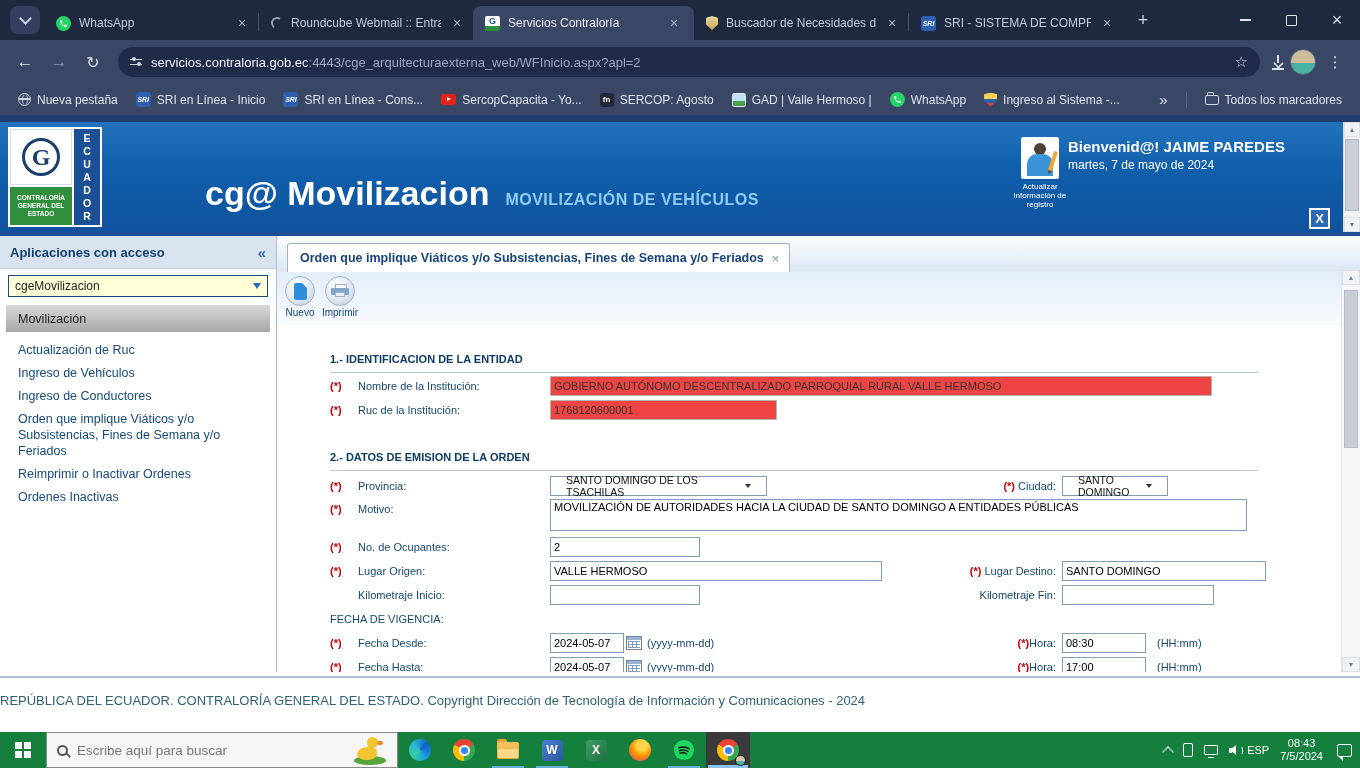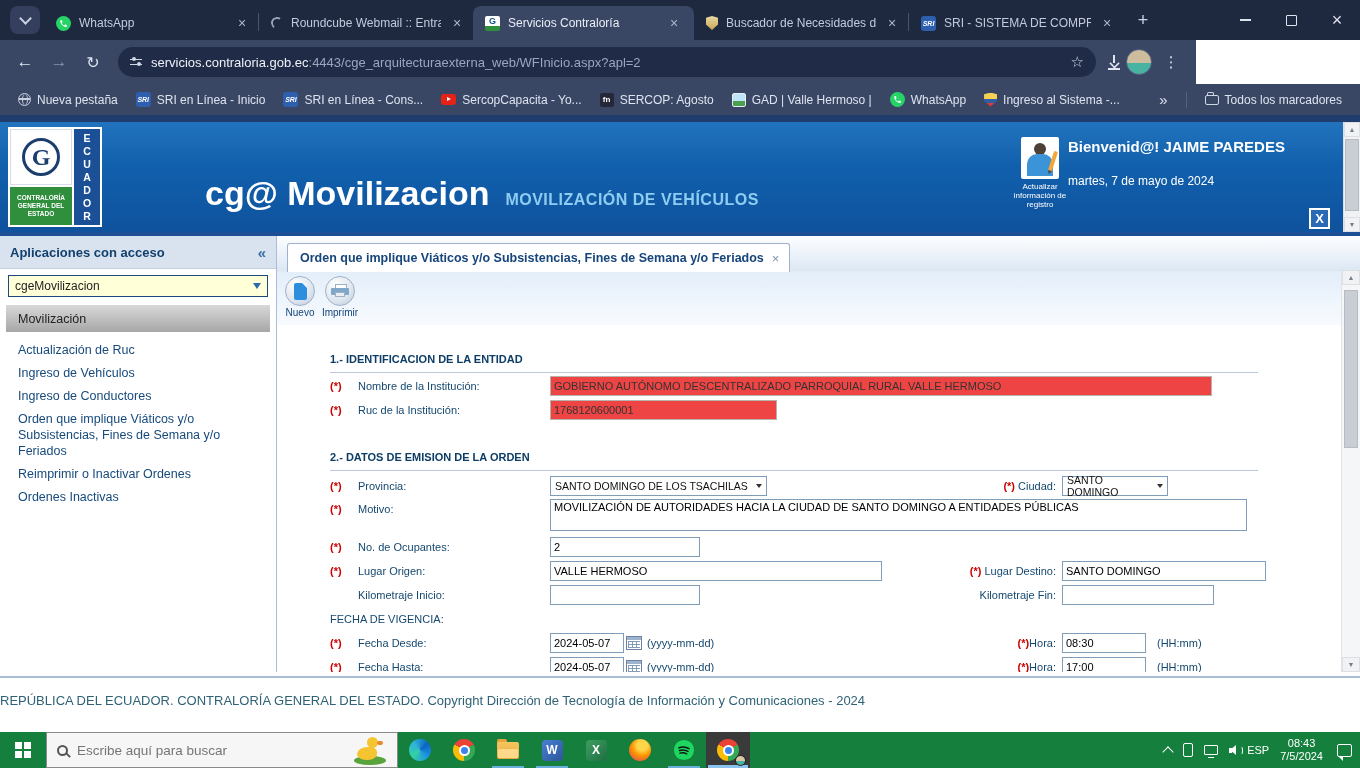--- a/index.html
+++ b/index.html
@@ -17,21 +17,21 @@
 .tab .t-close::before{content:"×"}
 .tab-sep{width:1px;height:18px;background:#48536f;margin-bottom:9px}
 .newtab{width:28px;height:28px;margin:0 0 6px 6px;display:flex;align-items:center;justify-content:center;color:#c9d1e3;font-size:18px}
 .newtab::before{content:"+"}
 .win-controls{margin-left:auto;display:flex;height:40px;align-self:flex-start}
 .wc{width:46px;height:40px;display:flex;align-items:center;justify-content:center;color:#dfe3ee}
 .wc-min::before{content:"";width:11px;height:2px;background:#dfe3ee}
 .wc-max::before{content:"";width:9px;height:9px;border:1.5px solid #dfe3ee;border-radius:1px}
 .wc-close::before{content:"×";font-size:18px}
 
-.toolbar{position:absolute;top:40px;left:0;width:1196px;height:44px;background:#3a4764;display:flex;align-items:center;padding:0 10px;gap:4px}
+.toolbar{position:absolute;top:40px;left:0;width:1360px;height:44px;background:#3a4764;display:flex;align-items:center;padding:0 10px;gap:4px}
 .navico{width:30px;height:30px;display:flex;align-items:center;justify-content:center;color:#dde3f0;font-size:17px;border-radius:50%}
 .navico.dim{color:#8a93ab}
 .ic-back::before{content:"←"}
 .ic-fwd::before{content:"→"}
 .ic-reload::before{content:"↻";font-size:16px}
 .urlbar{flex:1;height:30px;background:#202b47;border-radius:15px;display:flex;align-items:center;padding:0 12px;gap:9px;margin:0 6px}
 .ic-tune{width:12px;height:11px;position:relative;flex:none}
 .ic-tune::before{content:"";position:absolute;left:0;top:2px;width:12px;height:1.5px;background:#cfd6e4;box-shadow:0 5px 0 #cfd6e4}
 .ic-tune::after{content:"";position:absolute;left:2px;top:0.5px;width:4px;height:4px;border-radius:50%;background:#cfd6e4;box-shadow:5px 5px 0 #cfd6e4}
 .url-text{flex:1;font-size:13px;color:#e8ecf5;white-space:nowrap;overflow:hidden}
@@ -91,21 +91,21 @@
 
 .upd-box{position:absolute;left:1010px;top:15px;width:60px;text-align:center}
 .upd-pic{width:38px;height:42px;background:#fff;border-radius:2px;margin:0 auto;position:relative;overflow:hidden}
 .upd-head{position:absolute;left:13px;top:6px;width:12px;height:12px;border-radius:50%;background:#4c4037}
 .upd-body{position:absolute;left:6px;top:17px;width:26px;height:22px;border-radius:10px 10px 0 0;background:#3b93d8}
 .upd-pencil{position:absolute;right:4px;top:14px;width:4px;height:20px;background:#f2a73b;transform:rotate(18deg);border-radius:1px}
 .upd-pencil::after{content:"";position:absolute;left:0;bottom:-4px;border-left:2px solid transparent;border-right:2px solid transparent;border-top:4px solid #5a4632}
 .upd-caption{margin-top:3px;color:#fff;font-size:8px;line-height:9px}
 .welcome{position:absolute;left:1068px;top:16px;color:#fff}
 .welcome .w1{font-size:15px;font-weight:bold}
-.welcome .w2{font-size:12px;margin-top:19px}
+.welcome .w2{font-size:12px;margin-top:3px}
 .hdr-close{position:absolute;right:30px;top:86px;width:21px;height:21px;background:#2a6ab5;border:2px solid #fff;display:flex;align-items:center;justify-content:center;color:#fff;font-weight:bold;font-size:13px}
 
 .hscroll{position:absolute;right:0;top:0;width:17px;height:110px;background:#f0f1f3;border-left:1px solid #dcdfe3}
 .sb-btn{height:15px;display:flex;align-items:center;justify-content:center;background:#f1f2f4;border:1px solid #dcdfe3;color:#74818f;font-size:7px}
 .sb-up::before{content:"▲"}
 .sb-down::before{content:"▼"}
 .hscroll .sb-thumb{position:absolute;left:1px;right:1px;top:17px;height:72px;background:#c9cdd4;border:1px solid #b7bcc4}
 .hscroll .sb-down{position:absolute;bottom:0;left:0;right:0}
 
 
@@ -138,21 +138,21 @@
 
 .formarea{position:absolute;top:89px;left:0;right:19px;bottom:0;background:#fff;overflow:hidden}
 .formwrap{position:absolute;left:50px;top:0;width:1008px;height:100%}
 .f-title{position:absolute;top:6px;left:3px;font-size:11px;color:#123c63}
 .f-sec{position:absolute;left:3px;width:928px;font-size:11px;font-weight:bold;color:#0d3d66;padding-bottom:7px;border-bottom:1px solid #b9c8da}
 .frow{position:absolute;left:3px;width:958px;height:22px;display:flex;align-items:center}
 .ast{width:28px;color:#cc0000;font-size:11px;font-weight:bold}
 .flabel{width:192px;color:#15486f;font-size:11px}
 .fin{height:20px;border:1px solid #7f9db9;background:#fff;font-size:11px;color:#000;padding:0 3px;font-family:"Liberation Sans",sans-serif}
 .fin.ro{background:#ef4444;border-color:#b5b5ad;color:#333}
-.sel{height:20px;border:1px solid #7f9db9;background:#fff;display:flex;align-items:center;justify-content:space-between;padding:0 4px;font-size:10.5px;color:#111}
+.sel{height:20px;border:1px solid #7f9db9;background:#fff;display:flex;align-items:center;justify-content:space-between;padding:0 15px;font-size:10.5px;color:#111}
 .caret-dk{width:0;height:0;border-left:3.5px solid transparent;border-right:3.5px solid transparent;border-top:4.5px solid #333;margin-left:6px}
 .fta{border:1px solid #7f9db9;background:#fff;font-size:11px;color:#000;padding:1px 3px;resize:none;font-family:"Liberation Sans",sans-serif;line-height:13px}
 .rgroup{position:absolute;left:400px;top:50%;transform:translateY(-50%);display:flex;align-items:center;gap:6px}
 .rlabel{width:326px;text-align:right;font-size:11px;color:#15486f;white-space:nowrap}
 .rlabel .r-ast{color:#cc0000;font-weight:bold}
 .hint{font-size:11px;color:#15486f;margin-left:5px;white-space:nowrap}
 .ic-cal{width:16px;height:14px;border:1px solid #6b85a8;background:#fff;position:relative;margin-left:2px;flex:none}
 .ic-cal::before{content:"";position:absolute;top:0;left:0;right:0;height:3px;background:#9fb3cc}
 .ic-cal::after{content:"";position:absolute;left:1px;right:1px;top:4px;bottom:1px;background-image:repeating-linear-gradient(90deg,#7f9db9 0 1px,transparent 1px 4px),repeating-linear-gradient(0deg,#7f9db9 0 1px,transparent 1px 3px)}
 

